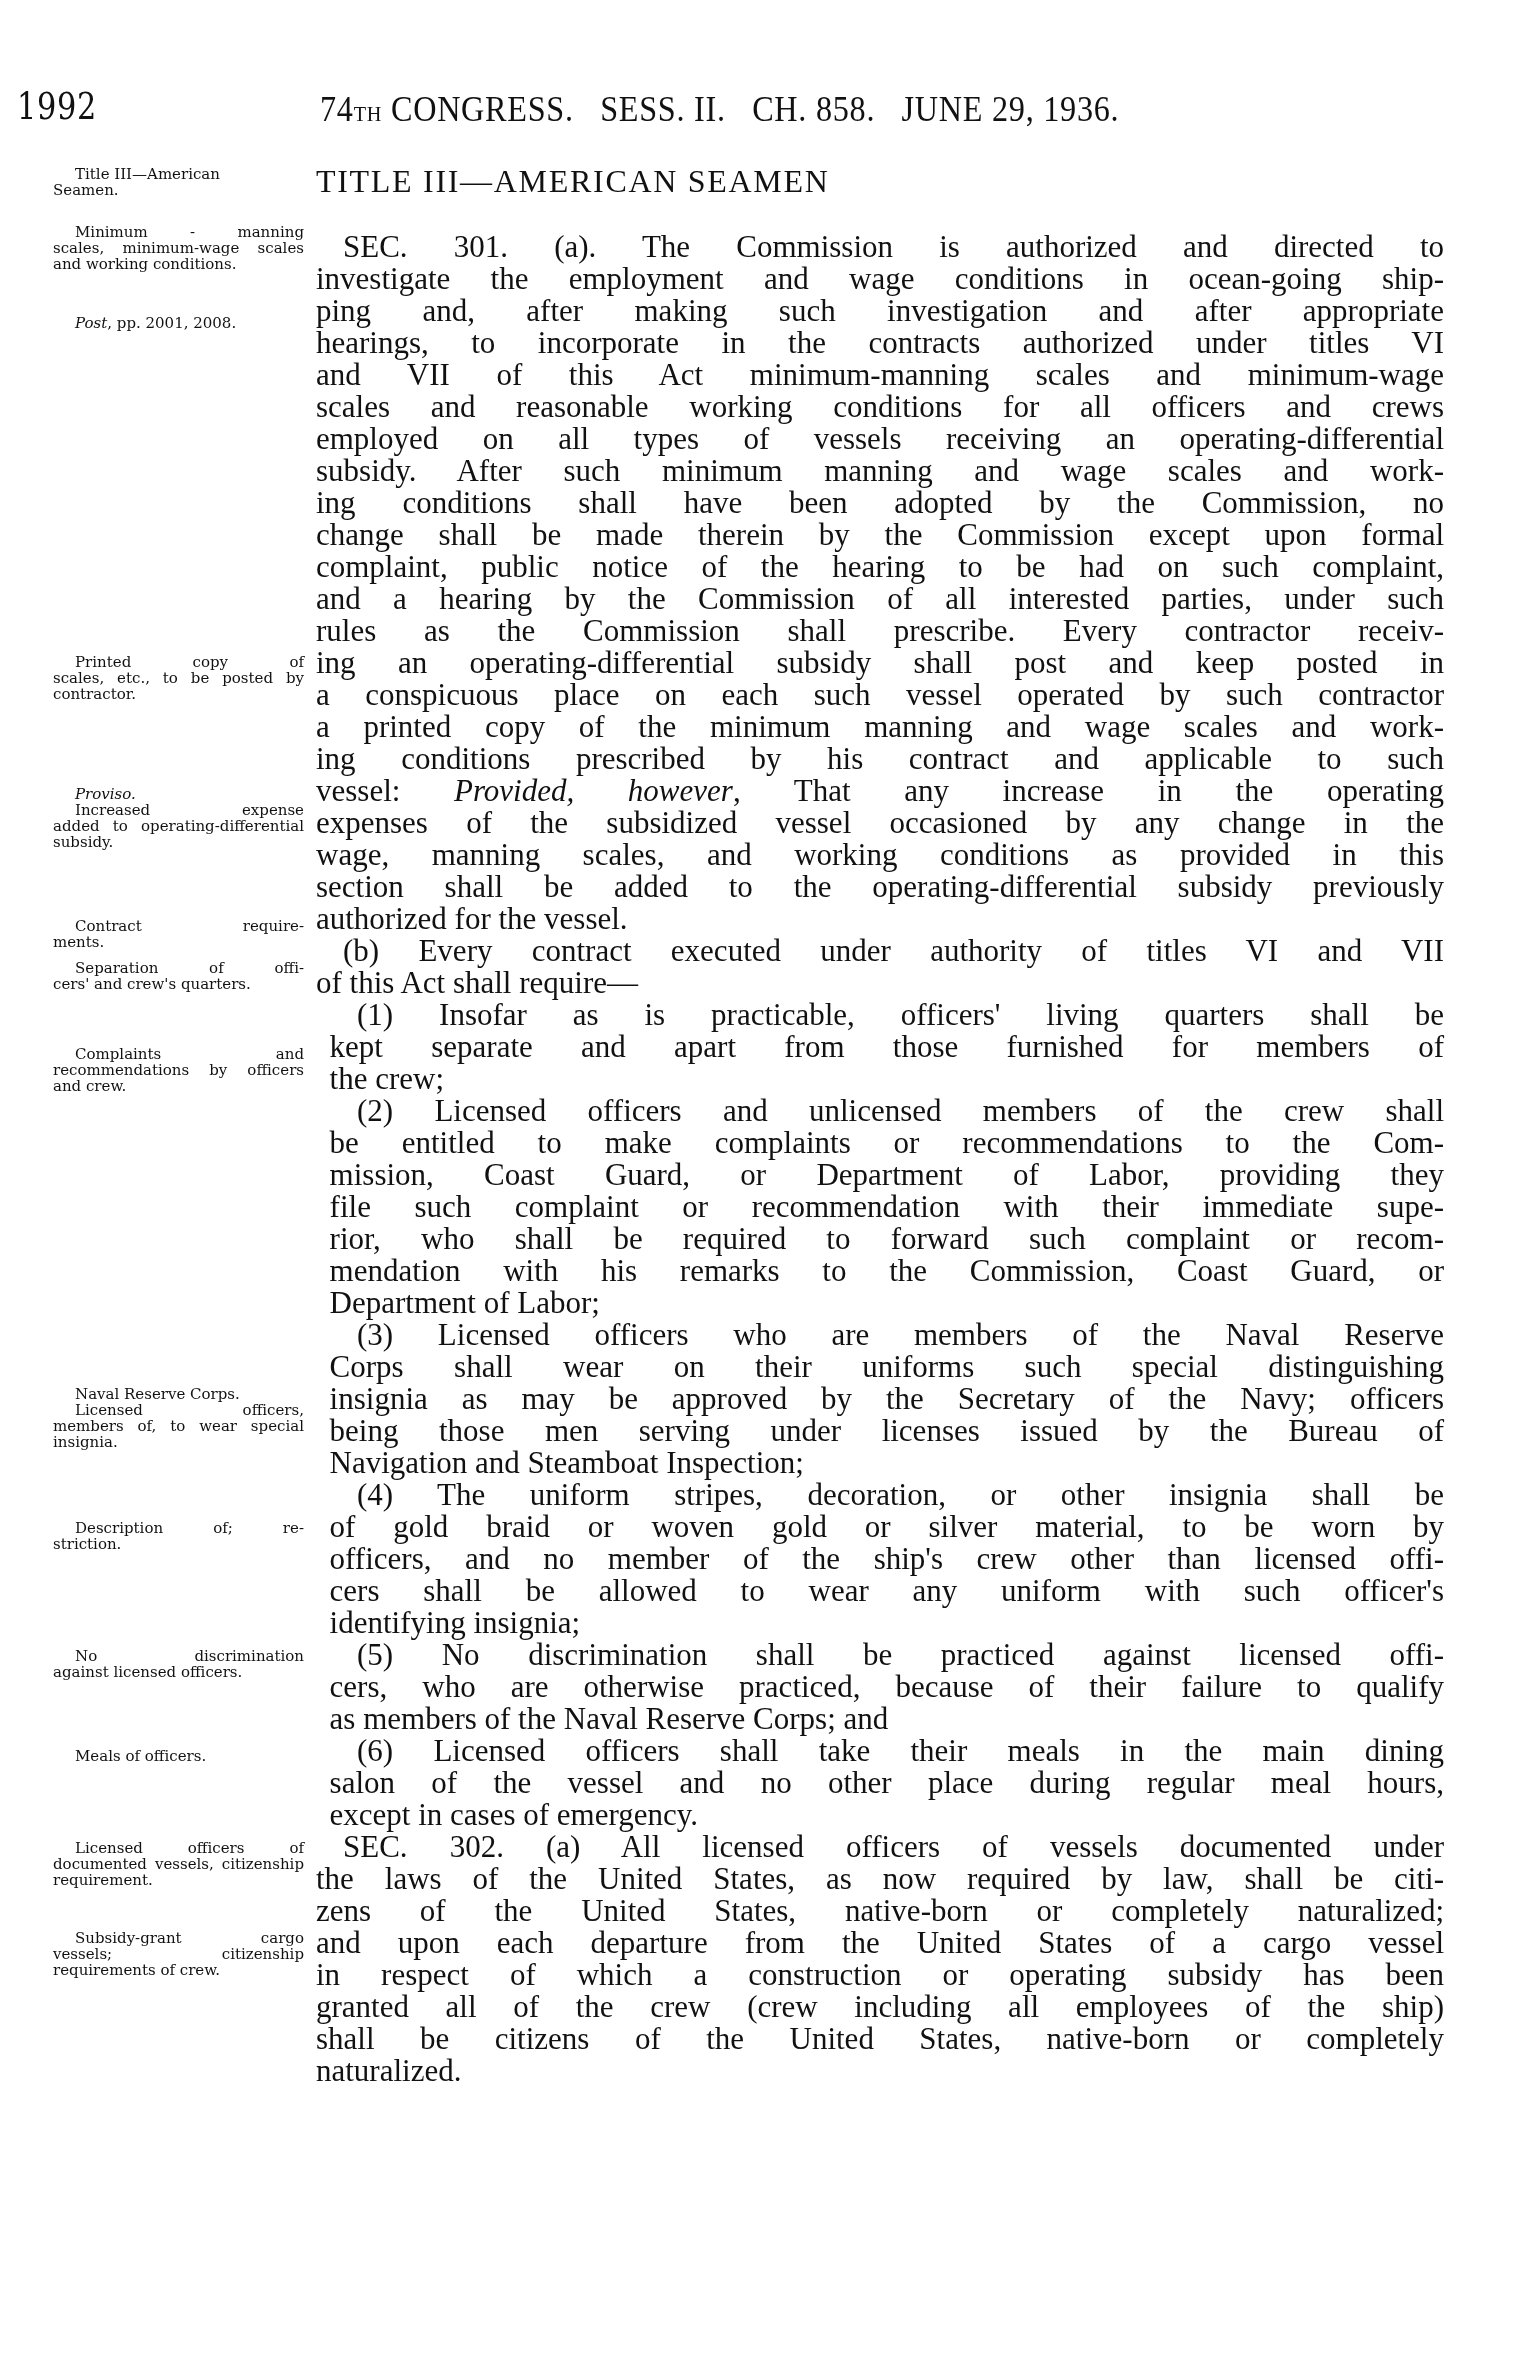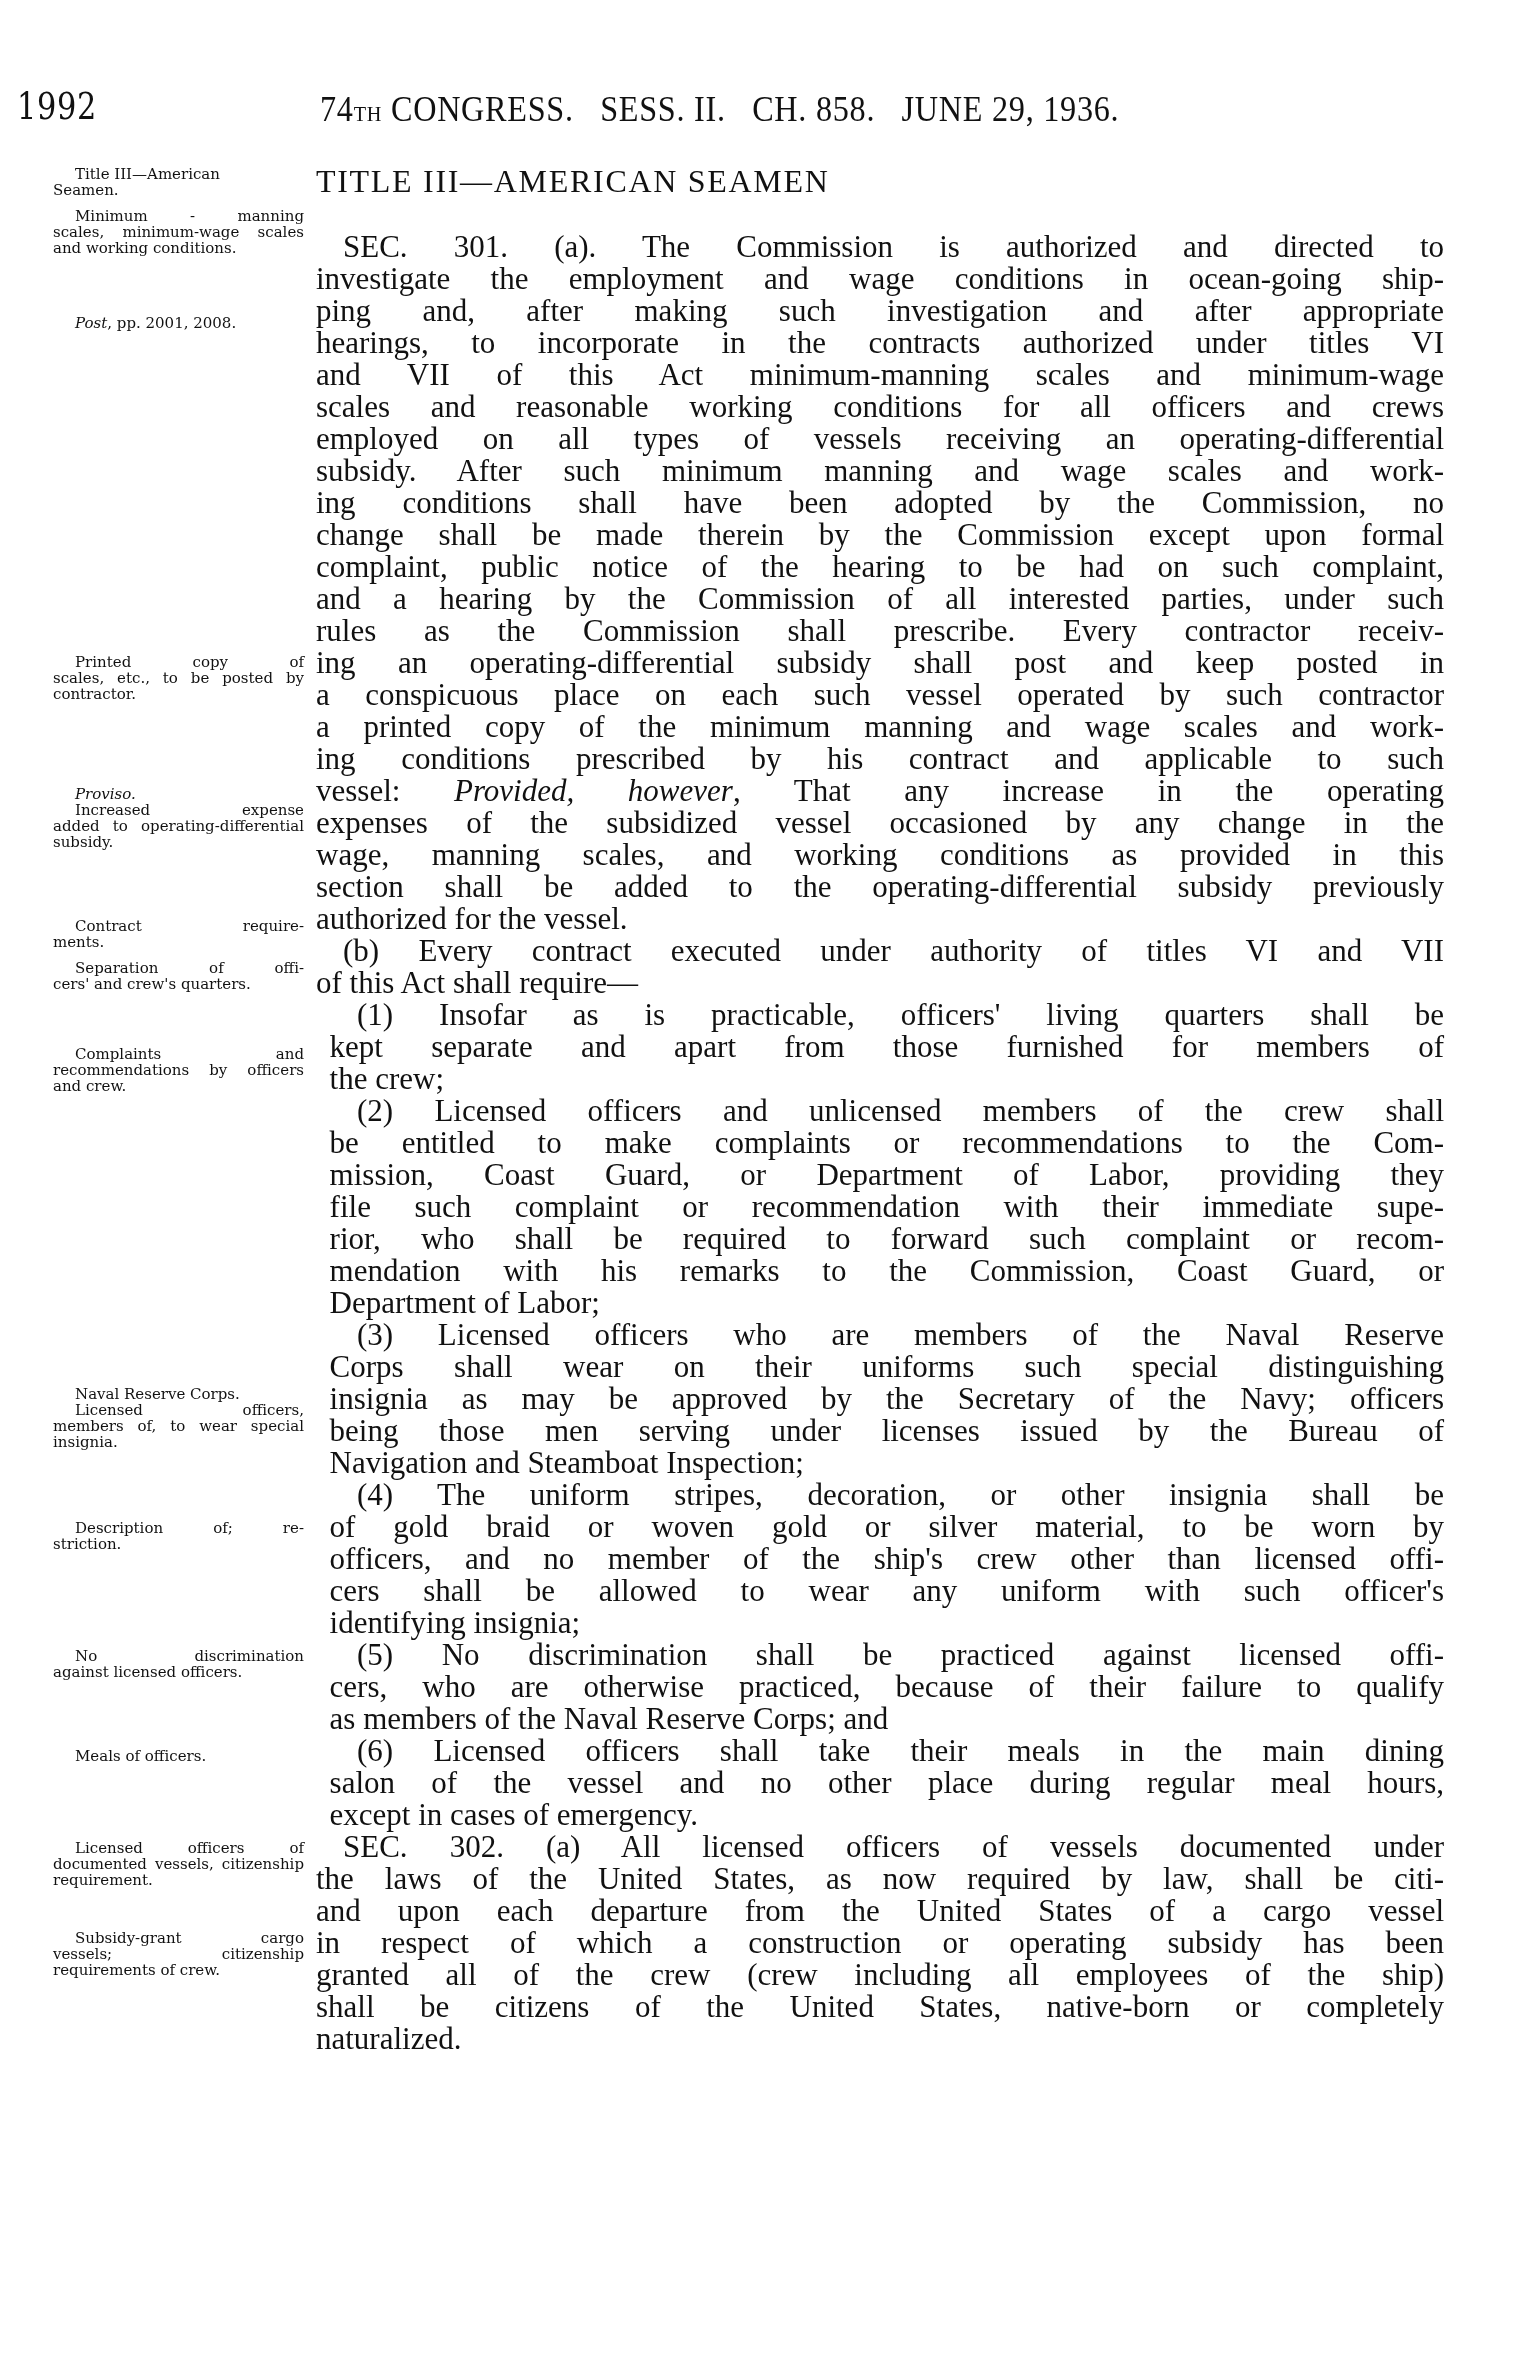--- a/index.html
+++ b/index.html
@@ -33,21 +33,21 @@
     <span class="page-number">1992</span>
     <span class="header-title"><span>74</span><span class="sc">TH</span><span style="white-space:pre"> CONGRESS.   SESS. II.   CH. 858.   JUNE 29, 1936.</span></span>
   </div>
 
   <div class="title-heading">TITLE III—AMERICAN SEAMEN</div>
 
   <div class="margin-note" style="top:166px">
     <span class="first nojust">Title III—American</span>
     <span class="rest">Seamen.</span>
   </div>
-  <div class="margin-note" style="top:208px">
+  <div class="margin-note" style="top:224px">
     <span class="first">Minimum - manning</span>
     <span class="rest">scales, minimum-wage scales and working conditions.</span>
   </div>
   <div class="margin-note" style="top:315px">
     <span class="first nojust"><i>Post</i><span>, pp. 2001, 2008.</span></span>
   </div>
   <div class="margin-note" style="top:654px">
     <span class="first">Printed copy of</span>
     <span class="rest">scales, etc., to be posted by contractor.</span>
   </div>
@@ -168,20 +168,21 @@
 
     <div>
       <span class="line indent2">(6) Licensed officers shall take their meals in the main dining</span>
       <span class="line hang">salon of the vessel and no other place during regular meal hours,</span>
       <span class="line hang last">except in cases of emergency.</span>
     </div>
 
     <div>
       <span class="line indent1">SEC. 302. (a) All licensed officers of vessels documented under</span>
       <span class="line">the laws of the United States, as now required by law, shall be citi-</span>
+      <span class="line">zens of the United States, native-born or completely naturalized;</span>
       <span class="line">and upon each departure from the United States of a cargo vessel</span>
       <span class="line">in respect of which a construction or operating subsidy has been</span>
       <span class="line">granted all of the crew (crew including all employees of the ship)</span>
       <span class="line">shall be citizens of the United States, native-born or completely</span>
       <span class="line last">naturalized.</span>
     </div>
   </div>
 
 </div>
 

